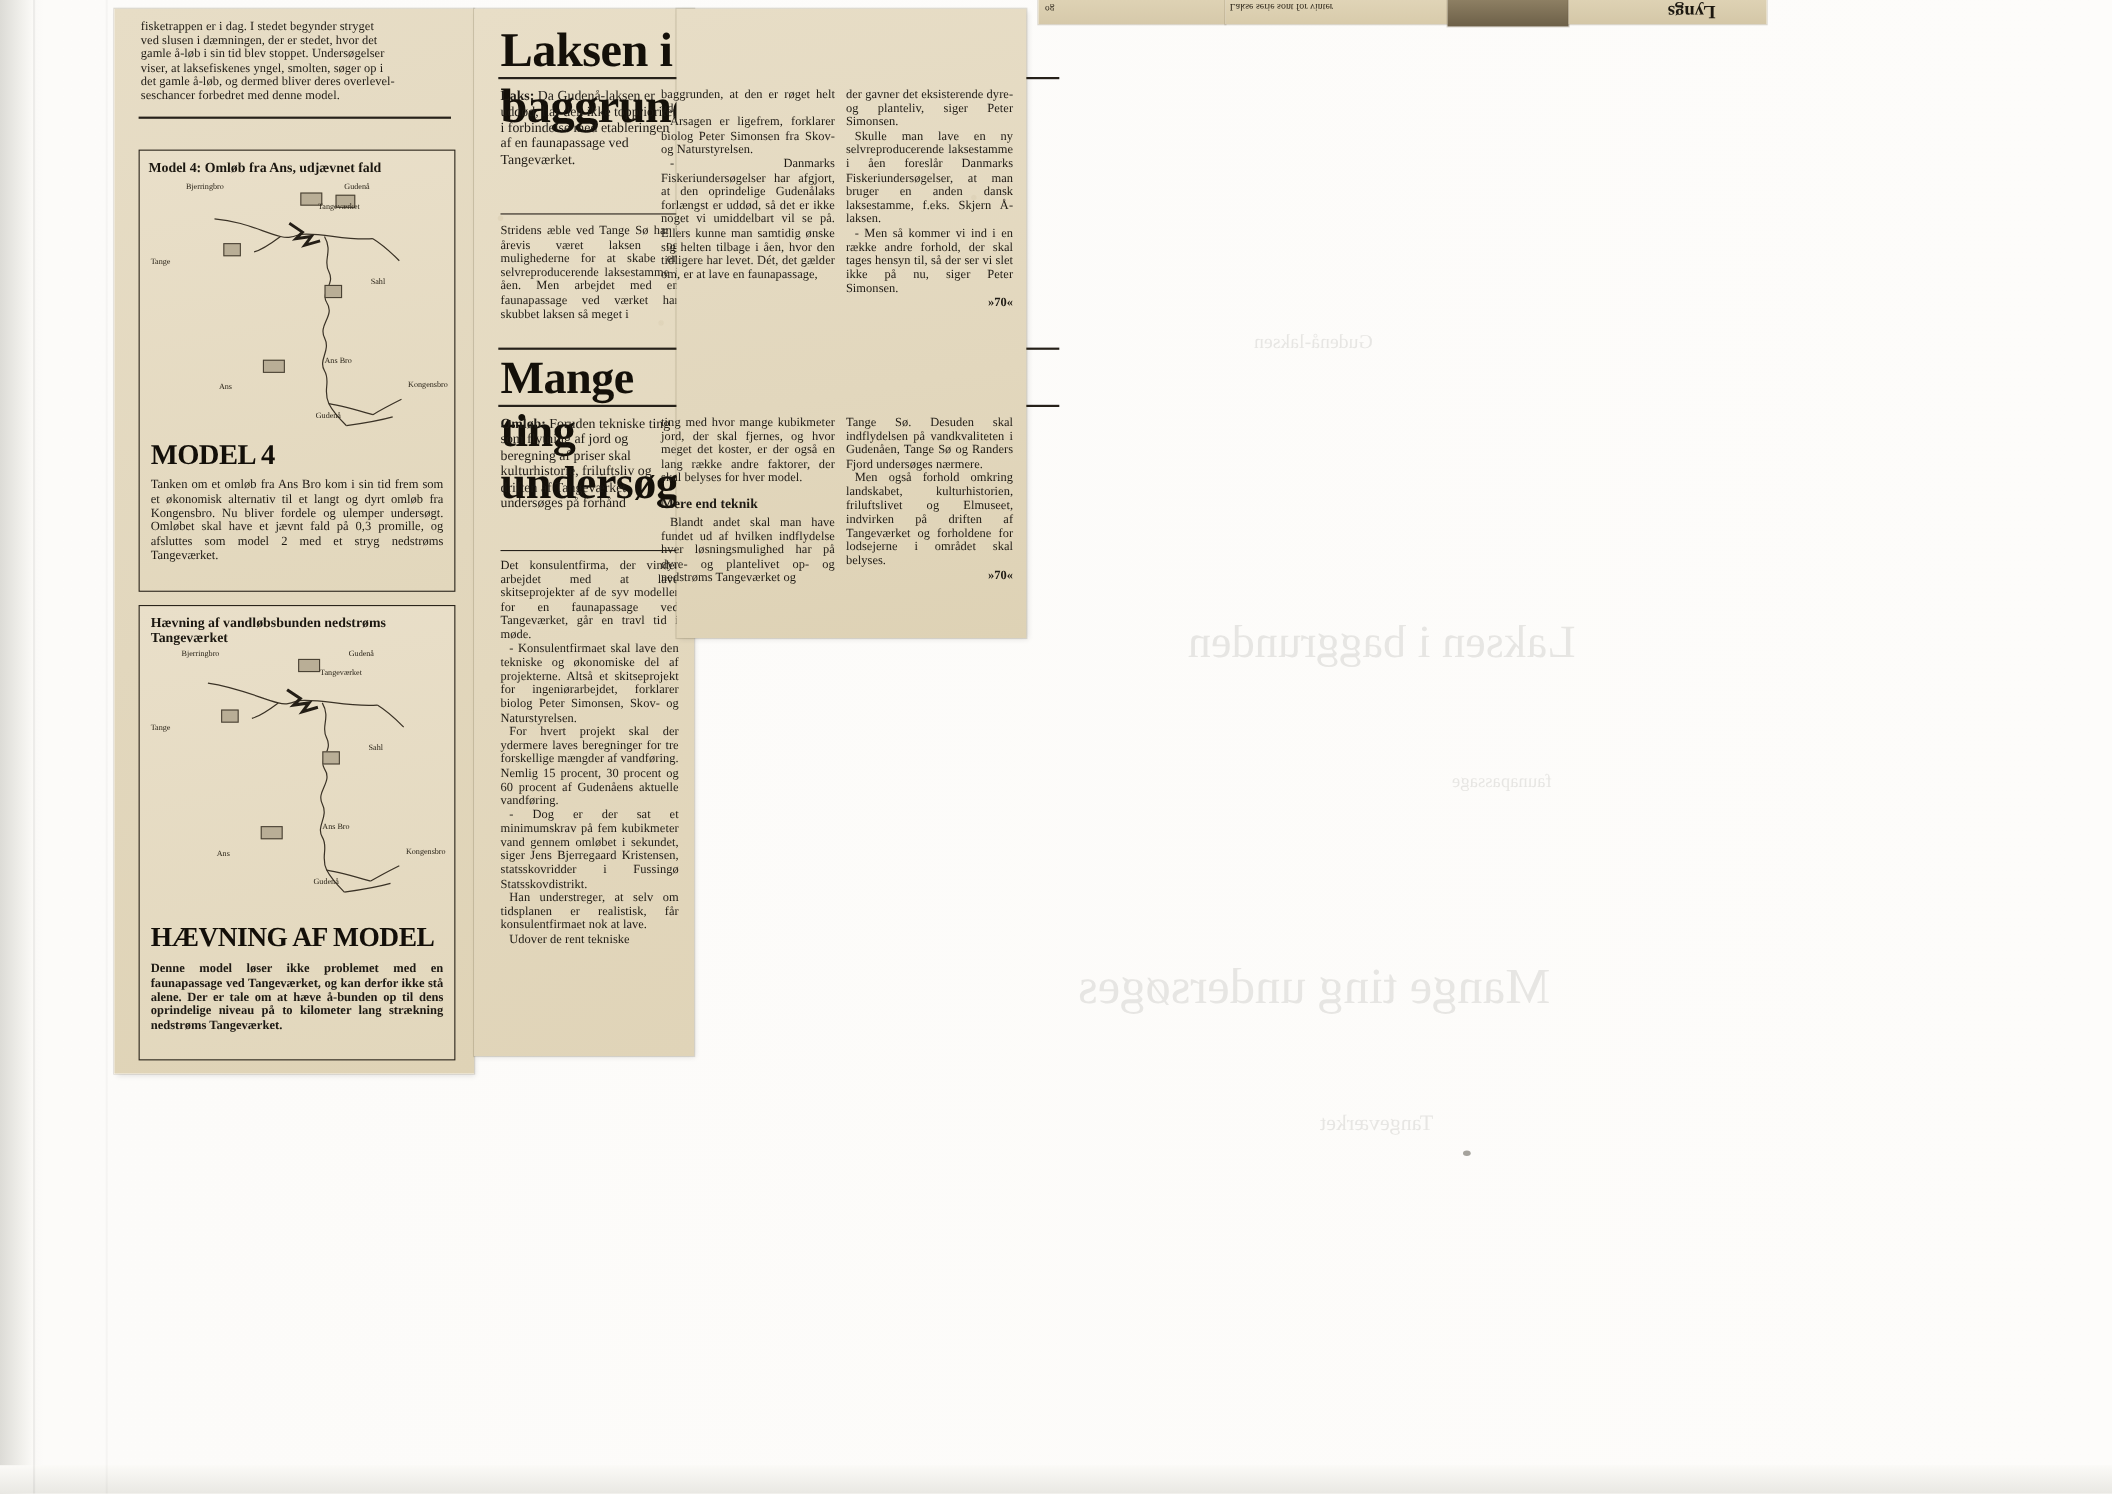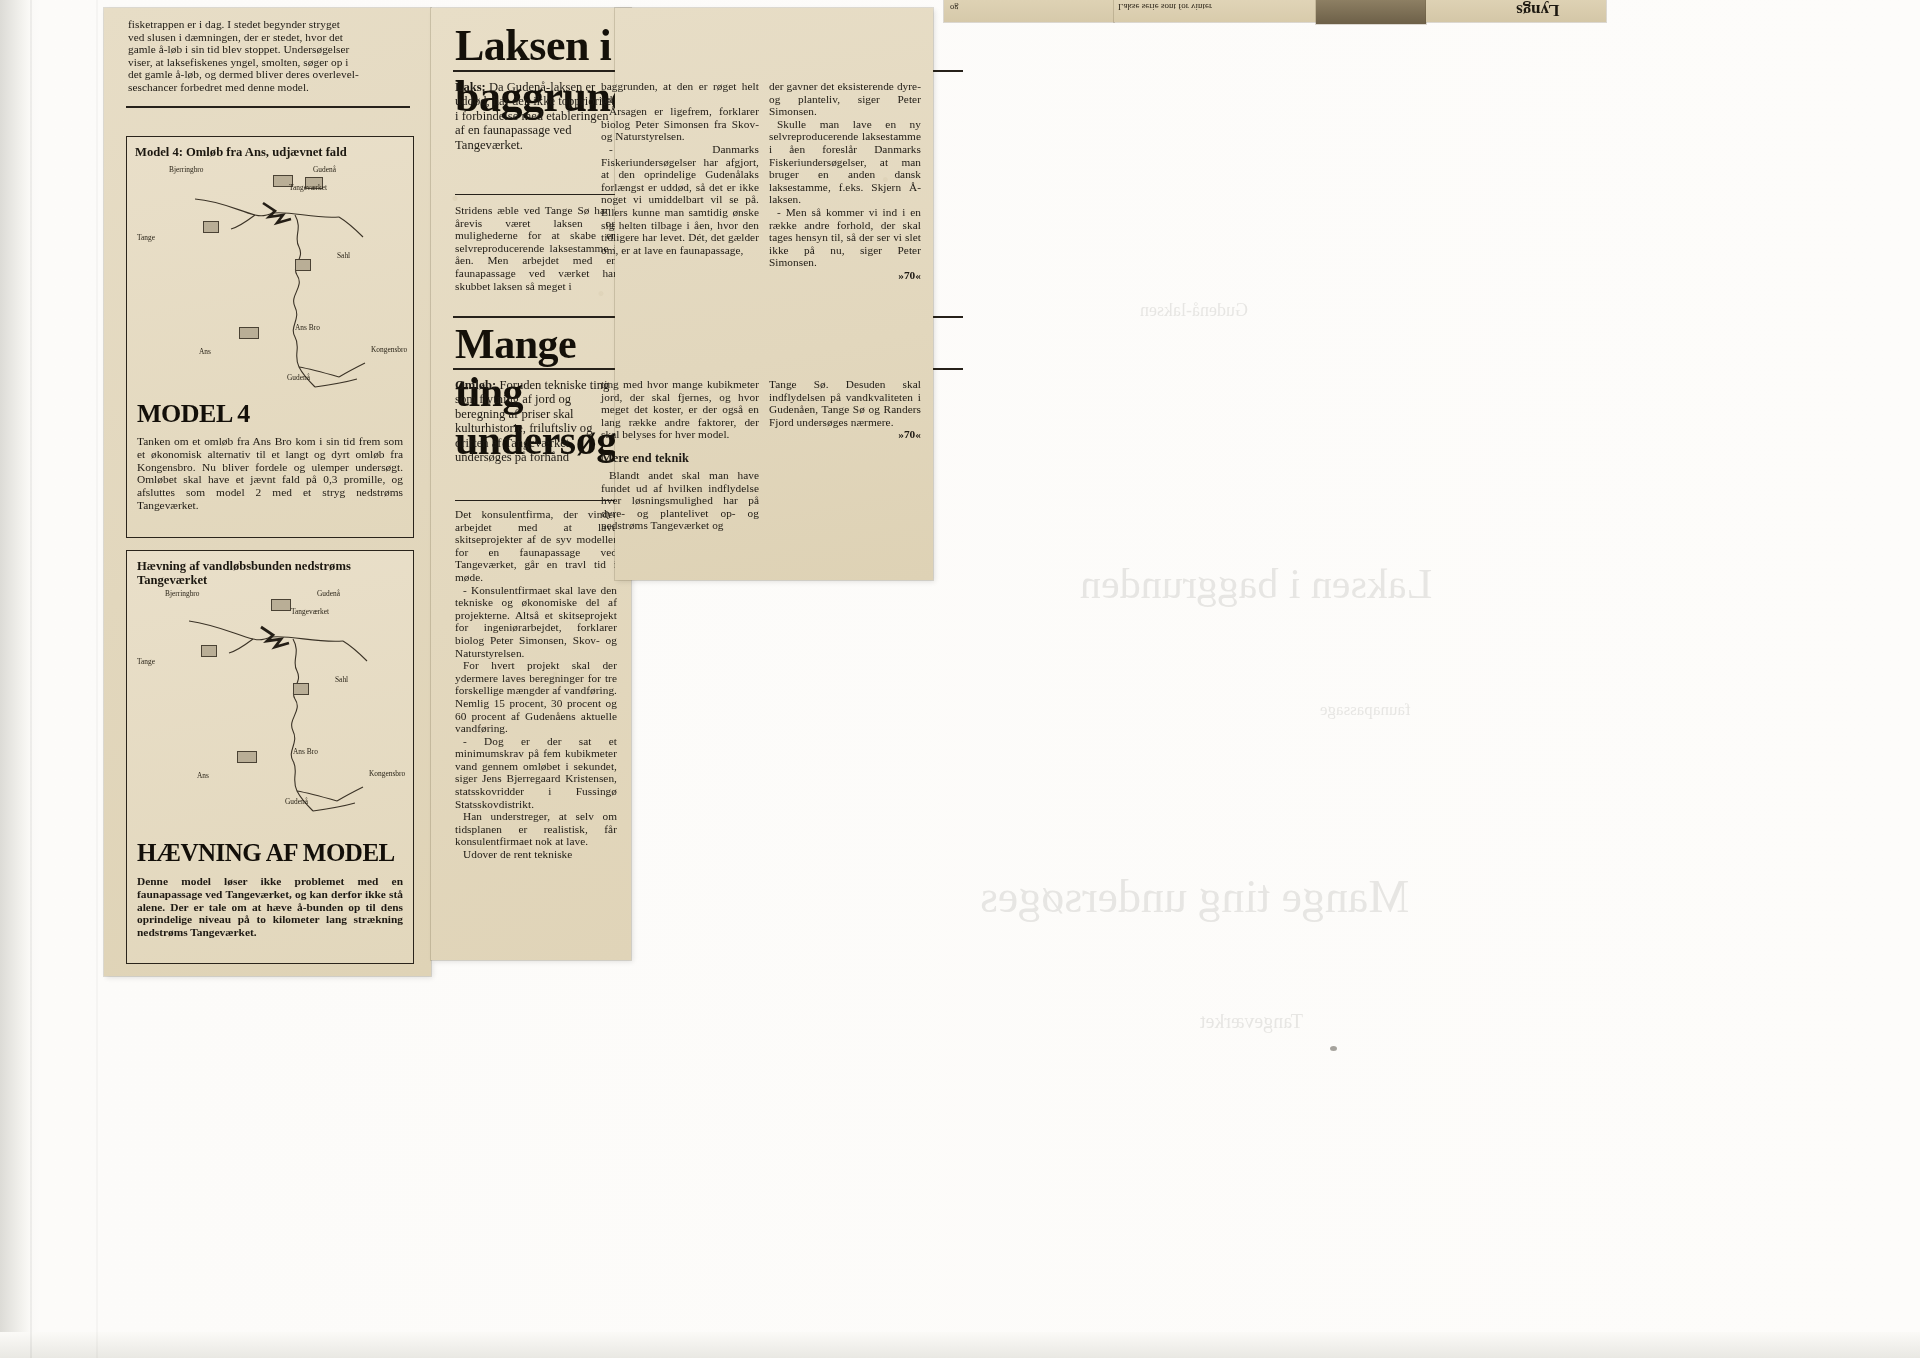--- a/index.html
+++ b/index.html
@@ -326,15 +326,16 @@
   </div>
 
   <div class="col tiny" style="left:-14px; top:370px; width:158px;">
     <p class="first">ting med hvor mange kubikmeter jord, der skal fjernes, og hvor meget det koster, er der også en lang række andre faktorer, der skal belyses for hver model.</p>
     <p class="subhead" style="text-indent:0; margin-top:10px;">Mere end teknik</p>
     <p style="margin-top:4px;">Blandt andet skal man have fundet ud af hvilken indflydelse hver løsningsmulighed har på dyre- og plantelivet op- og nedstrøms Tangeværket og</p>
   </div>
 
   <div class="col tiny" style="left:154px; top:370px; width:152px;">
     <p class="first">Tange Sø. Desuden skal indflydelsen på vandkvaliteten i Gudenåen, Tange Sø og Randers Fjord undersøges nærmere.</p>
+    <p>Men også forhold omkring landskabet, kulturhistorien, friluftslivet og Elmuseet, indvirken på driften af Tangeværket og forholdene for lodsejerne i området skal belyses.</p>
     <p class="al-right endmark" style="text-indent:0">»70«</p>
   </div>
 </div>
 
 </body></html>

